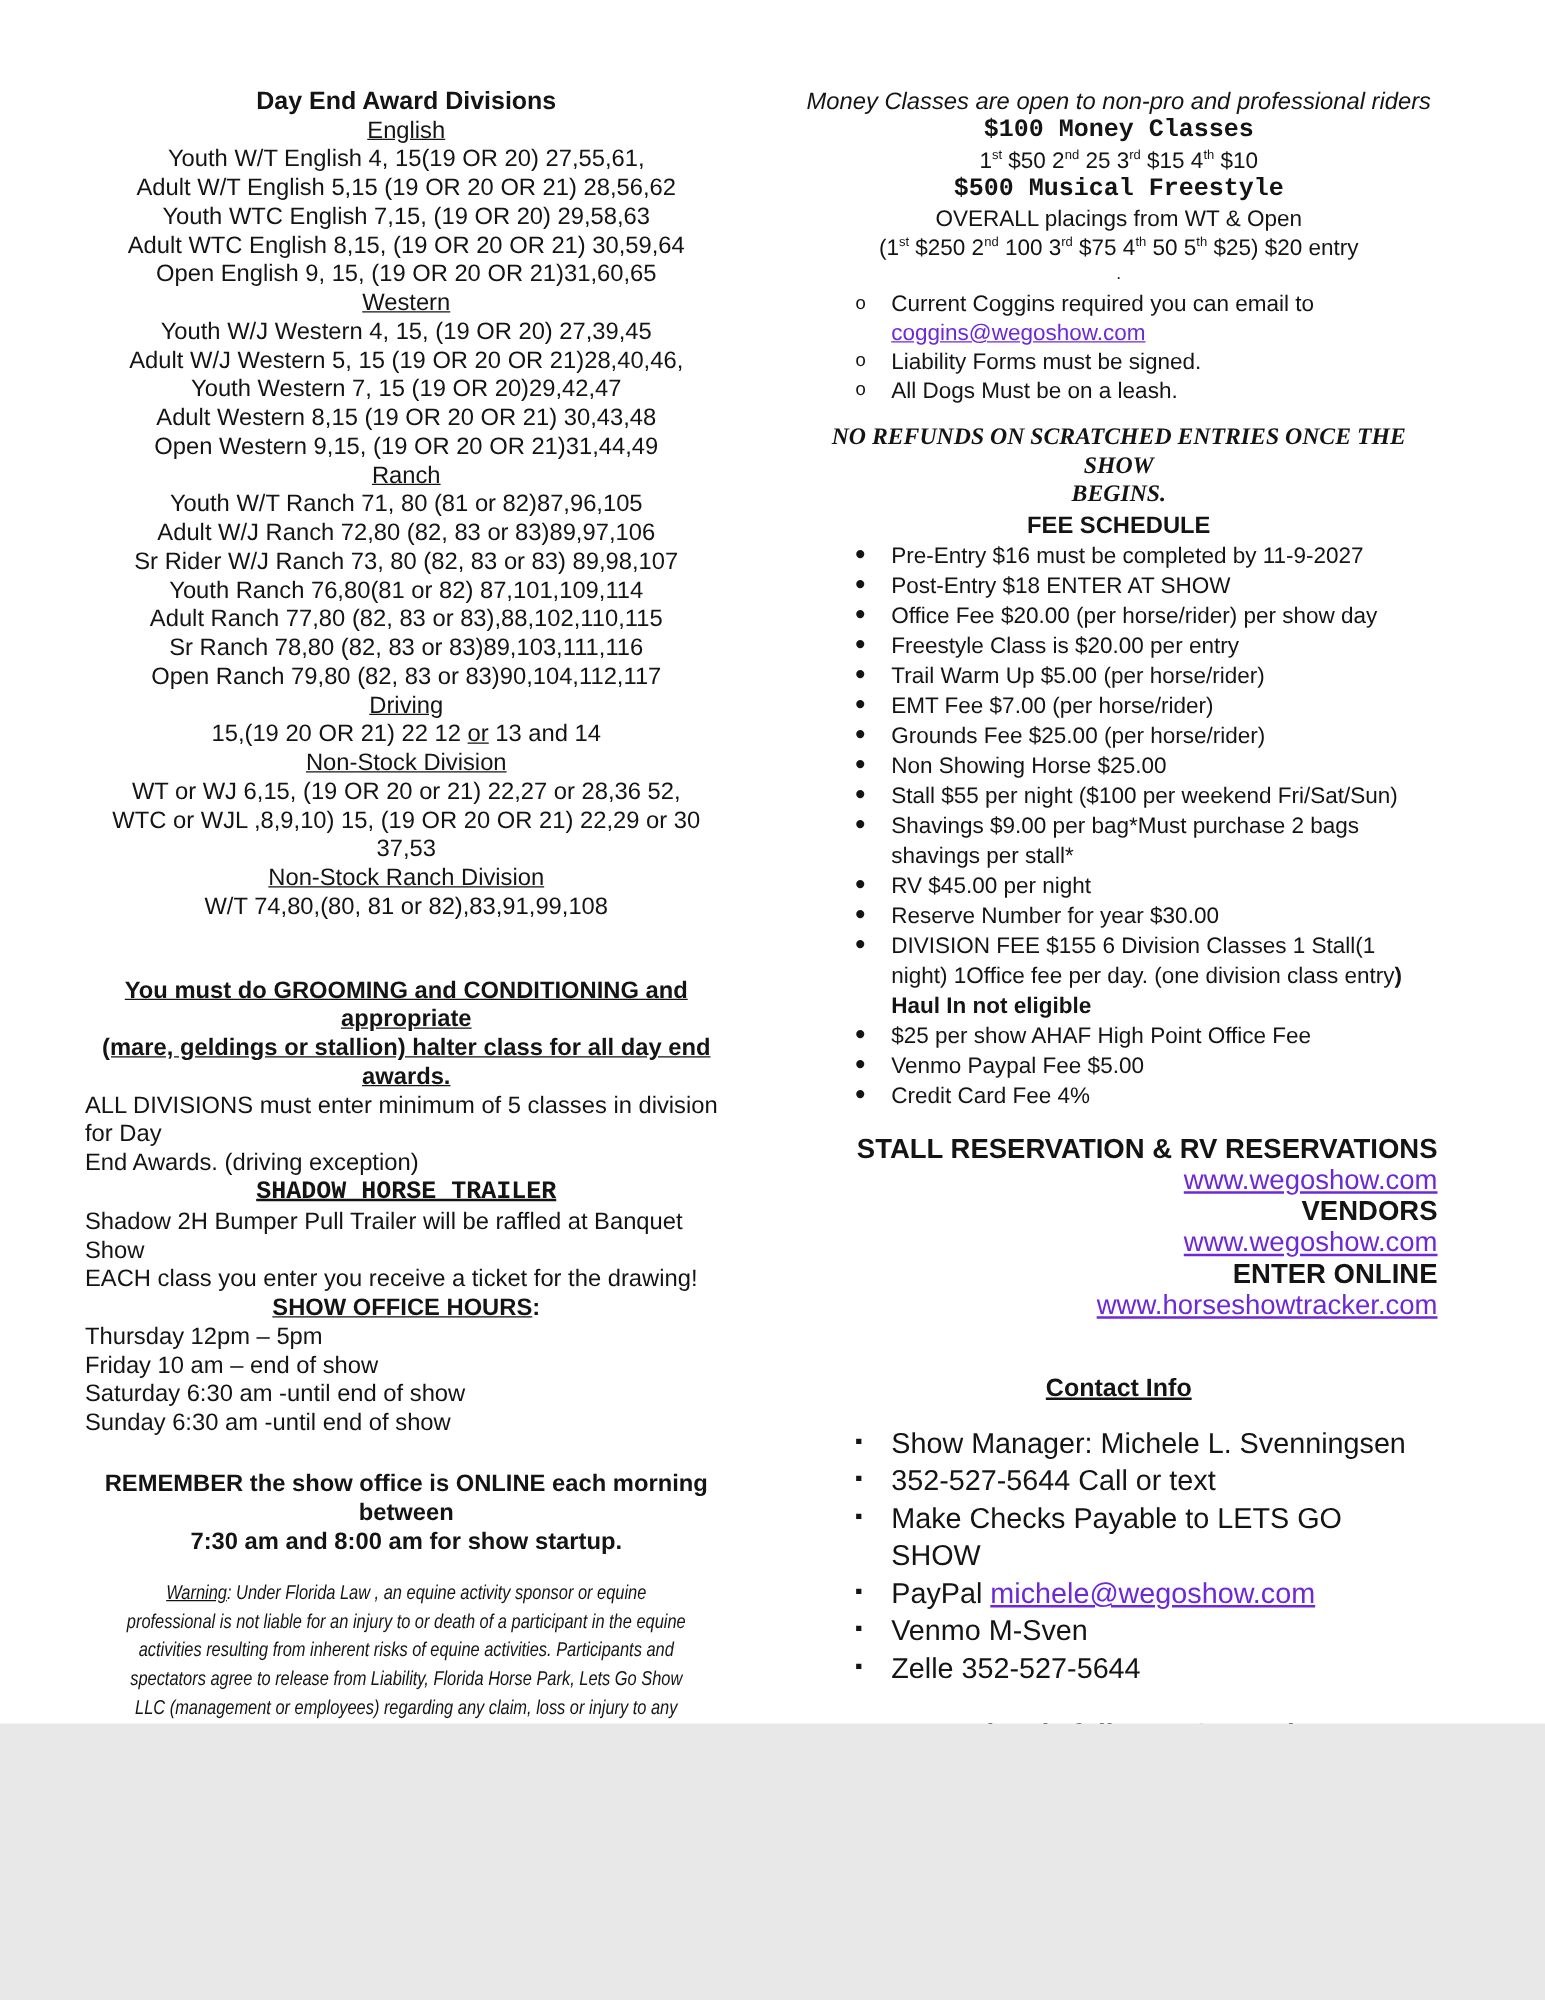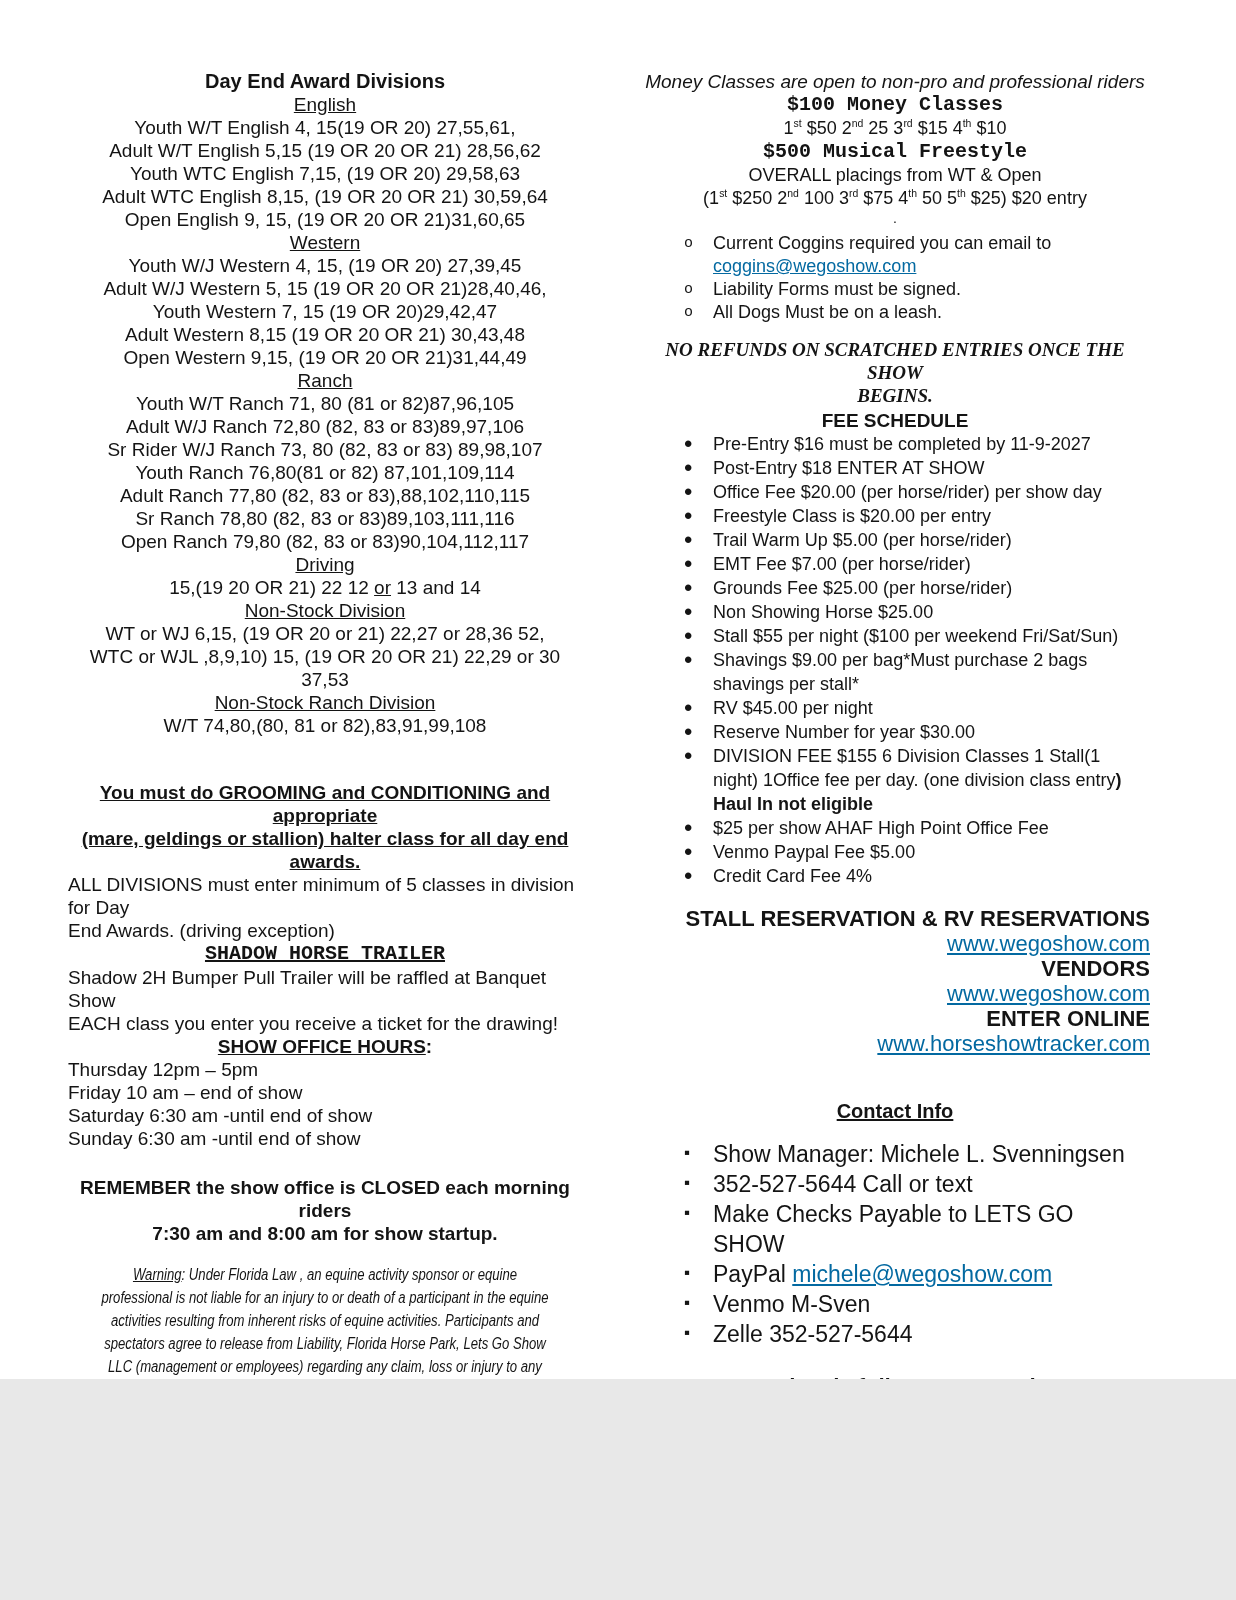--- a/index.html
+++ b/index.html
@@ -1,20 +1,20 @@
 <!DOCTYPE html>
 <html><head>
 <meta charset="utf-8">
 <style>
   html,body{margin:0;padding:0;background:#e8e8e8;}
   .page{position:relative;width:1236px;height:1379px;background:#ffffff;
         font-family:"Liberation Sans",sans-serif;color:#141414;overflow:hidden;margin:0 auto;}
   .b{font-weight:bold}.u{text-decoration:underline}
   sup{font-size:0.58em;line-height:0;}
-  .link{color:#0369a1;text-decoration:underline;cursor:pointer;}
+  .link{color:#6d28d9;text-decoration:underline;cursor:pointer;}
   .col{position:absolute;top:70px;}
   .col.left{left:68px;width:514px;font-size:19px;line-height:23px;text-align:center;}
   .col.right{left:640px;width:510px;font-size:18px;line-height:23px;text-align:center;}
   .title{font-weight:bold;font-size:20px;}
   .sec-h{text-decoration:underline;}
   .mono-h{font-family:"Liberation Mono",monospace;font-weight:bold;font-size:20px;line-height:24px;}
   .groom-line{font-weight:bold;text-decoration:underline;}
   .groom-block{margin-top:44px;}
   .left-align{text-align:left;}
   .trailer-title{text-decoration:underline;}
@@ -97,21 +97,21 @@
     <div class="left-align">Shadow 2H Bumper Pull Trailer will be raffled at Banquet Show</div>
     <div class="left-align">EACH class you enter you receive a ticket for the drawing!</div>
 
     <div class="hours-title"><span class="u b">SHOW OFFICE HOURS</span><span class="b">:</span></div>
     <div class="left-align">Thursday 12pm – 5pm</div>
     <div class="left-align">Friday 10 am – end of show</div>
     <div class="left-align">Saturday 6:30 am -until end of show</div>
     <div class="left-align">Sunday 6:30 am -until end of show</div>
 
     <div class="remember">
-      <div>REMEMBER the show office is CLOSED each morning riders</div>
+      <div>REMEMBER the show office is ONLINE each morning between</div>
       <div>7:30 am and 8:00 am for show startup.</div>
     </div>
 
     <div class="warning">
       <div><span class="u">Warning</span><span>: Under Florida Law , an equine activity sponsor or equine</span></div>
       <div>professional is not liable for an injury to or death of a participant in the equine</div>
       <div>activities resulting from inherent risks of equine activities.  Participants and</div>
       <div>spectators agree to release from Liability, Florida Horse Park, Lets Go Show</div>
       <div>LLC (management or employees) regarding any claim, loss or injury to any</div>
       <div>horse, human or other animal or property occurring at this show</div>

